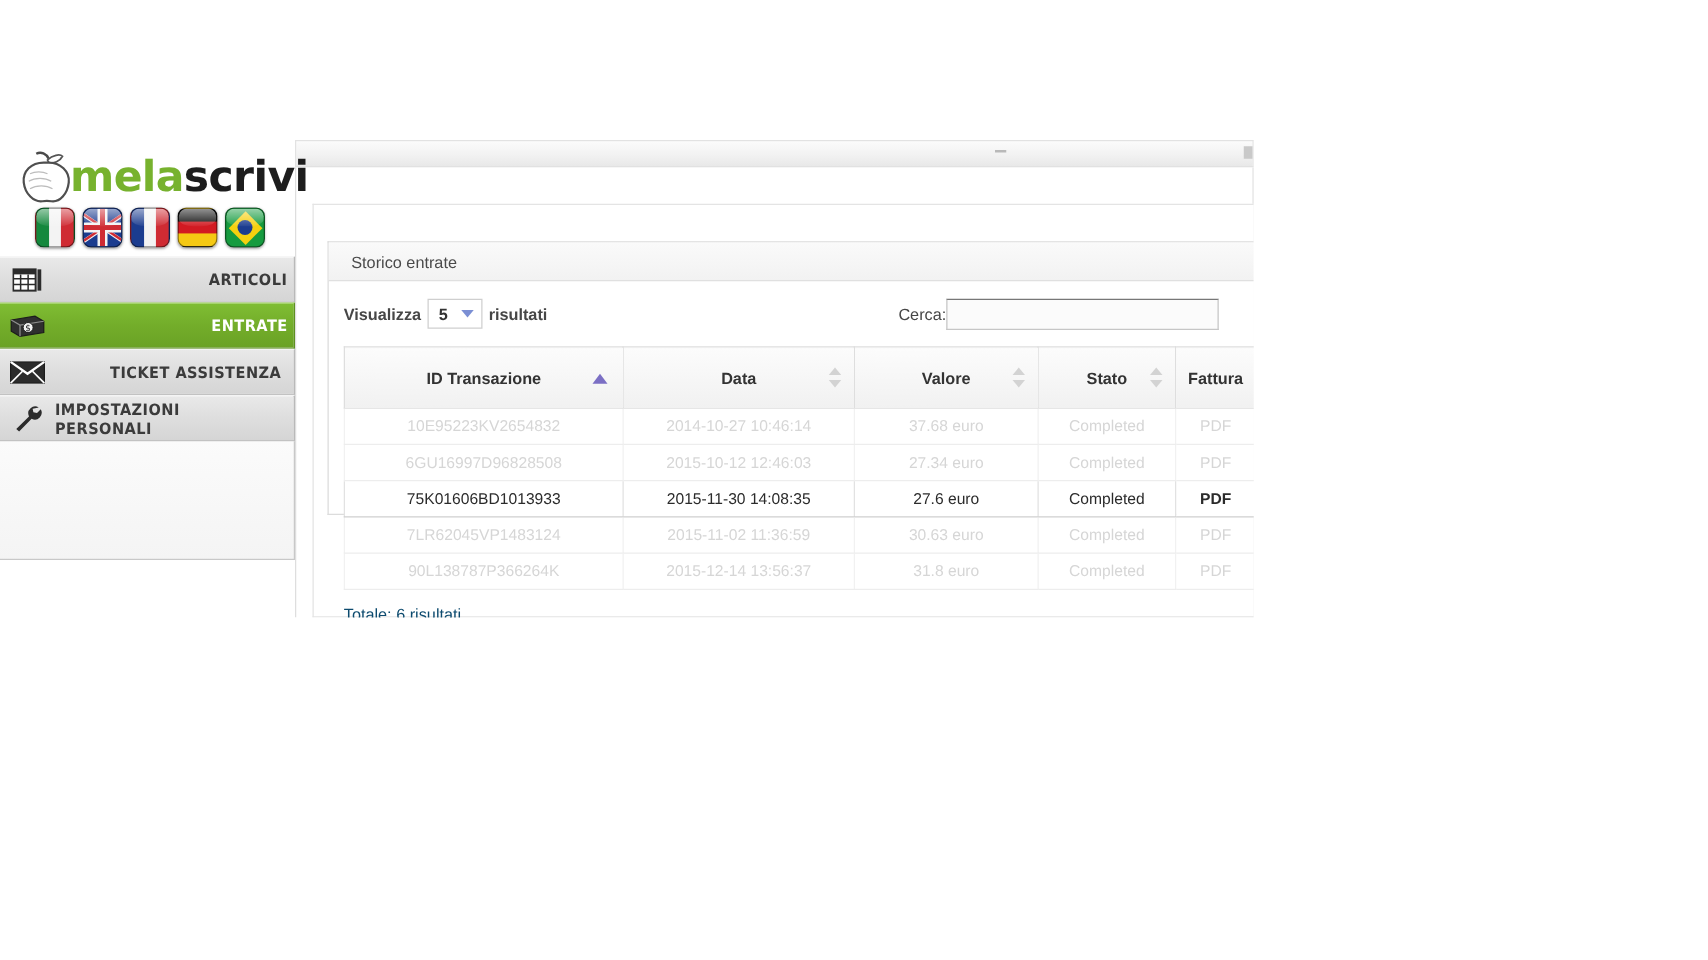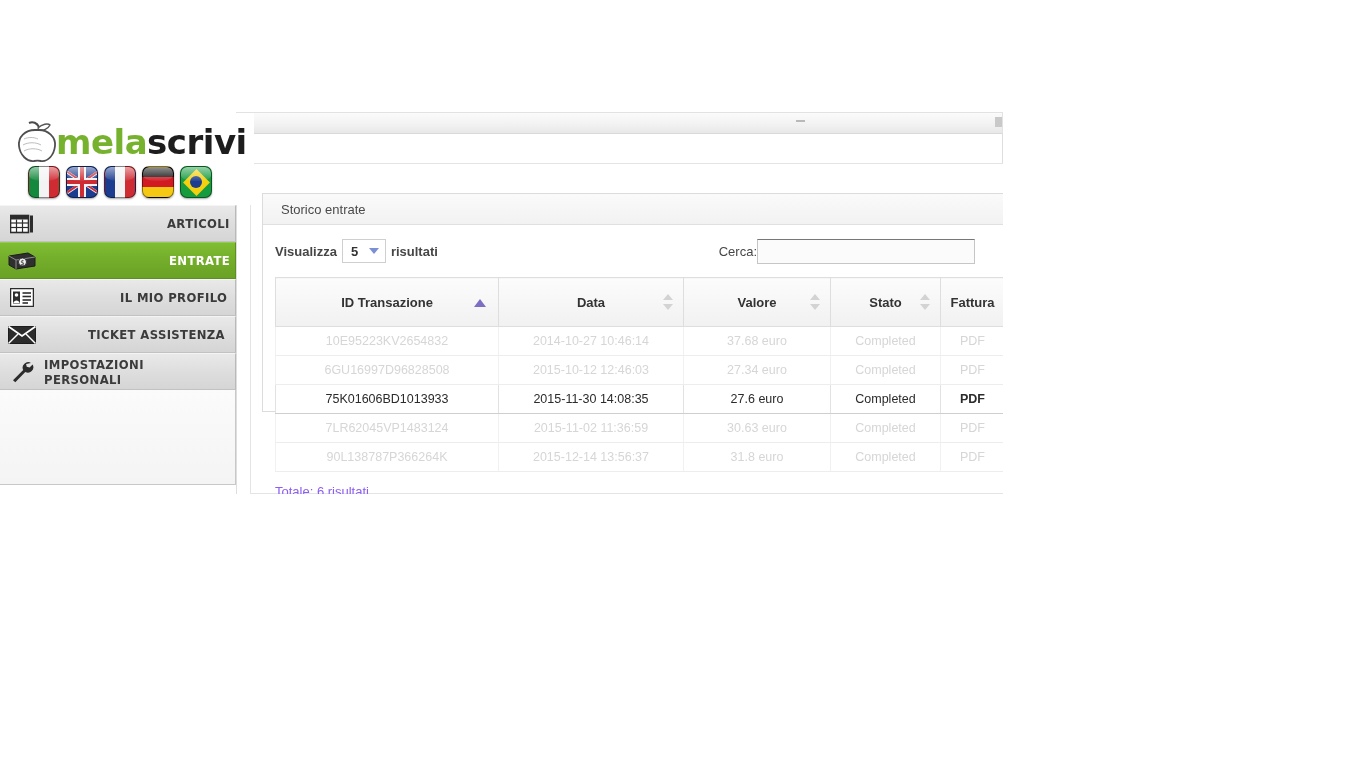--- a/index.html
+++ b/index.html
@@ -68,21 +68,20 @@
     z-index: 6;
   }
 
   
   .brand {
     position: absolute;
     left: 0; top: 113px;
     width: 236px; height: 92px;
     background: #ffffff;
     z-index: 20;
-    padding-left: 18px;
   }
   .logo-row {
     position: absolute;
     left: 6px; top: 7px;
     width: 224px; height: 45px;
   }
   .apple {
     position: absolute;
     left: 6px; top: 0px;
     width: 46px; height: 44px;
@@ -369,21 +368,21 @@
     width: 0; height: 0;
     border-left: 5px solid transparent;
     border-right: 5px solid transparent;
   }
   .sort-both i { top: 0; border-bottom: 6px solid #d3d3d3; }
   .sort-both b { bottom: 0; border-top: 6px solid #d3d3d3; }
 
   .tbl-info {
     margin-top: 12px;
     font-size: 13px;
-    color: #8b5cf6;
+    color: #0c4a6e;
     font-family: "Liberation Sans", sans-serif;
   }
 </style>
 </head>
 <body>
 
 <div id="screen">
 
   <div class="chrome-bar"></div>
   <div class="chrome-dash"></div>
@@ -448,35 +447,20 @@
           <path d="M1 4 L20 1 L27 5 L27 14 L8 17 L1 13 Z" fill="#2f2f2f" stroke="#1c1c1c" stroke-width="1"></path>
           <path d="M1 4 L8 8 L27 5" fill="none" stroke="#8d8d8d" stroke-width="1"></path>
           <path d="M8 8 L8 17" fill="none" stroke="#8d8d8d" stroke-width="1"></path>
           <circle cx="14.5" cy="10" r="4" fill="#f2f2f2" stroke="#1c1c1c" stroke-width="0.8"></circle>
           <text x="14.5" y="13" font-size="7" text-anchor="middle" fill="#1c1c1c" font-family="DejaVu Sans">$</text>
         </svg>
       </span>
       <span class="nav-label">ENTRATE</span>
     </div>
 
-    <div class="nav-item">
-      <span class="nav-icon">
-        <svg width="24" height="19" viewBox="0 0 24 19">
-          <rect x="0.5" y="0.5" width="23" height="18" fill="#fff" stroke="#2c2c2c" stroke-width="1.5"></rect>
-          <rect x="3" y="3.5" width="7" height="12" fill="#2c2c2c"></rect>
-          <circle cx="6.5" cy="7" r="1.8" fill="#ffffff"></circle>
-          <path d="M3.4 15 C3.8 11.5 9.2 11.5 9.6 15 Z" fill="#ffffff"></path>
-          <line x1="12.5" y1="5" x2="21" y2="5" stroke="#2c2c2c" stroke-width="1.6"></line>
-          <line x1="12.5" y1="8.5" x2="21" y2="8.5" stroke="#2c2c2c" stroke-width="1.6"></line>
-          <line x1="12.5" y1="12" x2="21" y2="12" stroke="#2c2c2c" stroke-width="1.6"></line>
-          <line x1="12.5" y1="15" x2="18" y2="15" stroke="#2c2c2c" stroke-width="1.6"></line>
-        </svg>
-      </span>
-      <span class="nav-label">IL MIO PROFILO</span>
-    </div>
 
     <div class="nav-item">
       <span class="nav-icon">
         <svg width="28" height="18" viewBox="0 0 28 18">
           <rect x="0.5" y="0.5" width="27" height="17" fill="#2c2c2c" stroke="#1c1c1c" stroke-width="1"></rect>
           <path d="M0.5 0.5 L14 10 L27.5 0.5" fill="none" stroke="#ffffff" stroke-width="1.8"></path>
           <path d="M0.5 17.5 L10 8" fill="none" stroke="#ffffff" stroke-width="1.4"></path>
           <path d="M27.5 17.5 L18 8" fill="none" stroke="#ffffff" stroke-width="1.4"></path>
         </svg>
       </span>

